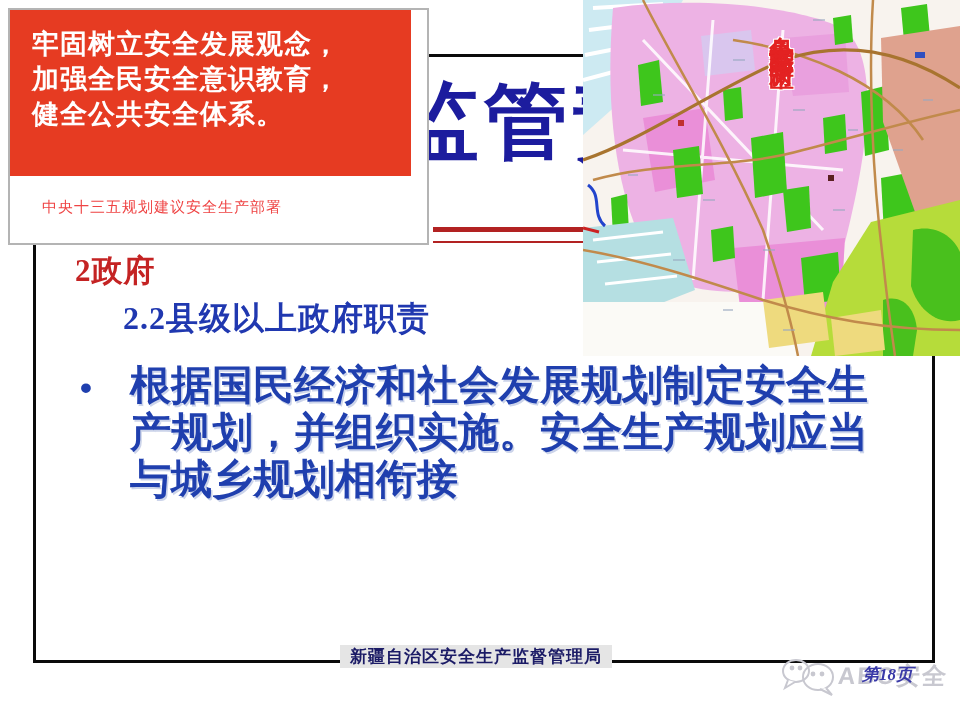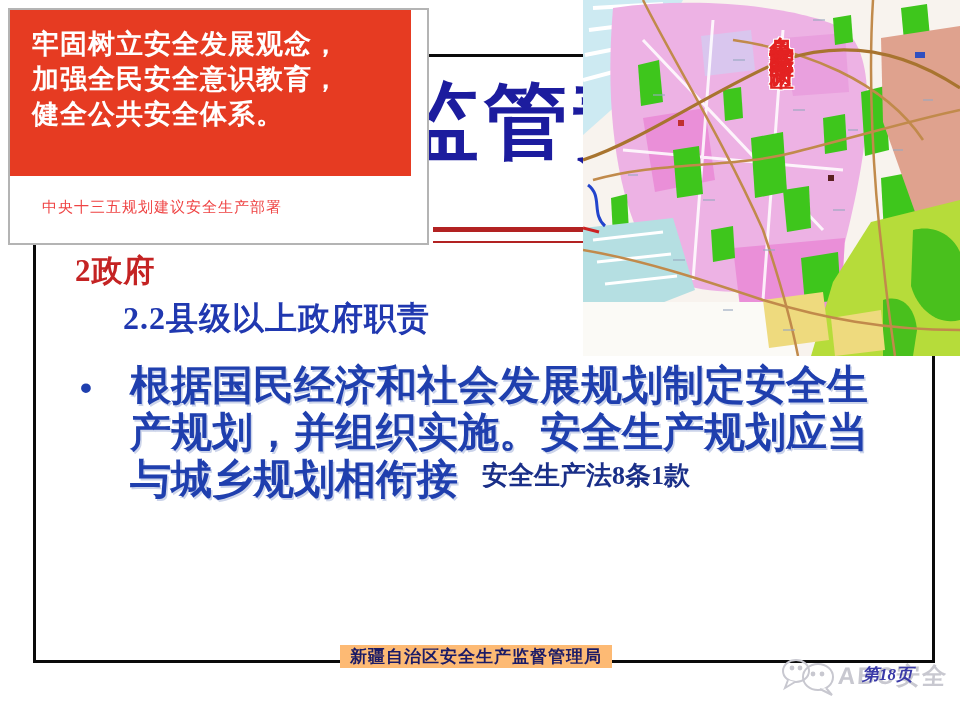--- a/index.html
+++ b/index.html
@@ -72,21 +72,21 @@
     text-shadow:1.5px 1.5px 0 #ccd4ea;
   }
   .law-citation{
     position:absolute;left:482px;top:458px;z-index:2;
     font-family:"Liberation Serif","DejaVu Serif",serif;
     font-size:26px;font-weight:bold;color:#1a2f88;
   }
   
   .footer-organization{
     position:absolute;left:340px;top:645px;z-index:4;
-    background:#fdba74;padding:0 10px;
+    background:#e5e5e5;padding:0 10px;
     font-size:17px;font-weight:bold;color:#1b1b66;letter-spacing:1px;
   }
   .page-number{
     position:absolute;left:845px;top:663px;z-index:6;
     font-family:"Liberation Serif","DejaVu Serif",serif;
     font-style:italic;font-weight:bold;font-size:17px;color:#3a3aa8;margin-left:17px;
   }
   .watermark{
     position:absolute;left:780px;top:652px;width:178px;height:48px;z-index:5;
     display:flex;align-items:center;color:#c8c8d0;
@@ -104,21 +104,20 @@
   <div class="frame"></div>
 
   <div class="slide-title">监管责</div>
   <div class="title-underline"></div>
 
   <div class="heading-number">2政府</div>
   <div class="subheading">2.2县级以上政府职责</div>
 
   <div class="bullet-marker">•</div>
   <div class="bullet-text">根据国民经济和社会发展规划制定安全生产规划，并组织实施。安全生产规划应当与城乡规划相衔接</div>
-  <div class="law-citation">安全生产法8条1款</div>
 
   <div class="quote-card">
     <div class="red-block">
       <div>牢固树立安全发展观念，</div>
       <div>加强全民安全意识教育，</div>
       <div>健全公共安全体系。</div>
     </div>
     <div class="caption">中央十三五规划建议安全生产部署</div>
   </div>
 

